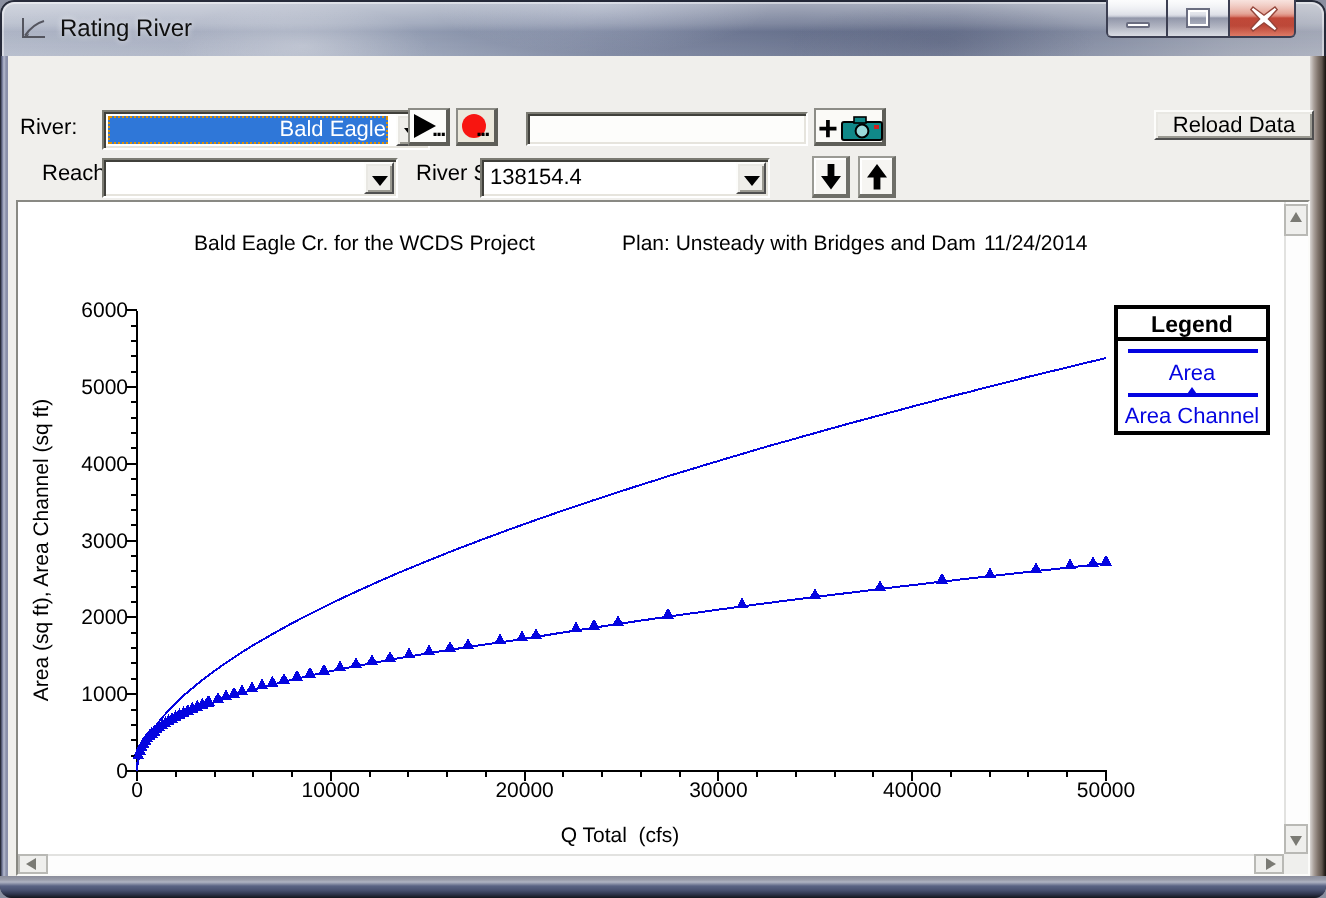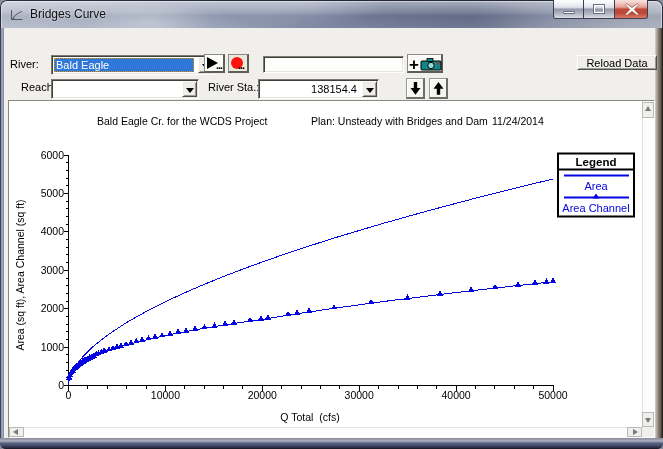--- a/index.html
+++ b/index.html
@@ -56,42 +56,42 @@
 .tri{position:absolute;width:0;height:0;border:3px solid transparent;}
 svg text{font-family:"Liberation Sans",sans-serif;}
 </style></head><body>
 <div id="win">
  <div id="glossy"></div>
  <div id="icon"><svg width="14" height="13" viewBox="0 0 14 13">
    <path d="M1.5 1 L1.5 10.5 L12.5 10.5" fill="none" stroke="#54555f" stroke-width="1"></path>
    <path d="M12 2.5 C8.5 3.5,5.5 5.5,2.5 9.8" fill="none" stroke="#54555f" stroke-width="1"></path>
    <path d="M1.8 10.6 L4.6 8.6 L3.6 11 Z" fill="#54555f"></path>
  </svg></div>
- <div id="title">Bridges Curve</div>
+ <div id="title">Rating River</div>
  <div id="bmin" class="cap">
       <div class="gl"></div>
       <div style="position:absolute;left:9px;top:11px;width:12px;height:3px;background:#fff;border:1px solid #6a6d80;border-radius:1px;"></div>
     </div>
  <div id="bmax" class="cap">
       <div class="gl"></div>
       <div style="position:absolute;left:9px;top:4px;width:12px;height:10px;border:2px solid #fff;outline:1px solid #6a6d80;outline-offset:-1px;"></div>
     </div>
 <div style="position:absolute;right:0;top:28px;width:8px;bottom:11px;background:linear-gradient(90deg,#d8d4d2 0,#a89e98 2px,#80746c 4px,#5e544c 6px,#352e28 7px,#16120e 8px);"></div>
  <div style="position:absolute;left:0;top:28px;width:4px;bottom:11px;background:linear-gradient(90deg,#15171f 0,#6a7190 1px,#b7bcd0 2px,#8a90aa 3px,#8a90aa 4px);"></div>
  <div style="position:absolute;left:0;bottom:0;right:0;height:11px;border-radius:0 0 6px 6px;background:linear-gradient(180deg,#8a8c9a 0,#9b9eac 2px,#b0b4c4 3px,#5a6384 5px,#4a5272 7px,#30364e 9px,#14161e 11px);"></div>
   <div id="bclose" class="cap">
       <div class="gl"></div>
       <svg class="glyph" style="left:10px;top:3px" width="14" height="13" viewBox="0 0 14 13">
         <path d="M1.5 0.5 L7 4.6 L12.5 0.5 L13.6 1.8 L9.2 6.5 L13.6 11.2 L12.5 12.5 L7 8.4 L1.5 12.5 L0.4 11.2 L4.8 6.5 L0.4 1.8 Z" fill="#fff" stroke="#94453a" stroke-width="0.7"></path>
       </svg>
     </div>
  <div id="client">
   <div id="toolbar">
     <div class="lbl" style="left:6px;top:7px;">River:</div>
-    <div class="combo" style="left:47px;top:4px;width:164px;">
+    <div class="combo" style="left:47px;top:4px;width:164px;text-align:right;">
       <div class="fld sunk"></div>
       <div class="txt" style="background:#2f77d8;color:#fff;outline:1px dotted #e09000;outline-offset:-1px;">Bald Eagle</div>
       <div class="arw">
             <div class="dnarr"></div>
           </div>
     </div>
     <div class="tbtn" style="left:200px;top:3px;width:21px;height:19px;background:#fcfcfa;border-top:1px solid #8c8c86;border-left:1px solid #8c8c86;border-right:2px solid #5e5e58;border-bottom:2px solid #5e5e58;">
       <div style="position:absolute;left:2px;top:2px;width:0;height:0;border-left:11px solid #000;border-top:6.5px solid transparent;border-bottom:6.5px solid transparent;"></div>
       <div style="position:absolute;left:11px;top:4px;font-size:11px;font-weight:bold;letter-spacing:-1px;">...</div>
     </div>
@@ -111,21 +111,21 @@
     </div>
     <div id="reload" class="raisd">Reload Data</div>
     <div class="lbl" style="left:5px;top:30px;margin-left:12px;">Reach:</div>
     <div class="combo" style="left:47px;top:28px;width:148px;">
       <div class="fld sunk"></div>
       <div class="arw">
             <div class="dnarr"></div>
           </div>
     </div>
     <div class="lbl" style="left:204px;top:30px;">River Sta.:</div>
-    <div class="combo" style="left:254px;top:28px;width:121px;text-align:right;">
+    <div class="combo" style="left:236px;top:28px;width:145px;">
       <div class="fld sunk"></div>
       <div class="txt">138154.4</div>
       <div class="arw">
             <div class="dnarr"></div>
           </div>
     </div>
     <div class="tbtn" style="left:402px;top:27px;width:19px;height:21px;background:#f6f5f2;border-top:1px solid #9a9a94;border-left:1px solid #9a9a94;border-right:2px solid #6e6e68;border-bottom:2px solid #6e6e68;box-shadow:inset 1px 1px 0 #fff;">
       <svg style="position:absolute;left:3px;top:3px" width="11" height="13" viewBox="0 0 11 13">
             <path d="M3.8 0 L7.2 0 L7.2 6 L10.5 6 L5.5 12.8 L0.5 6 L3.8 6 Z" fill="#000"></path>
           </svg>

